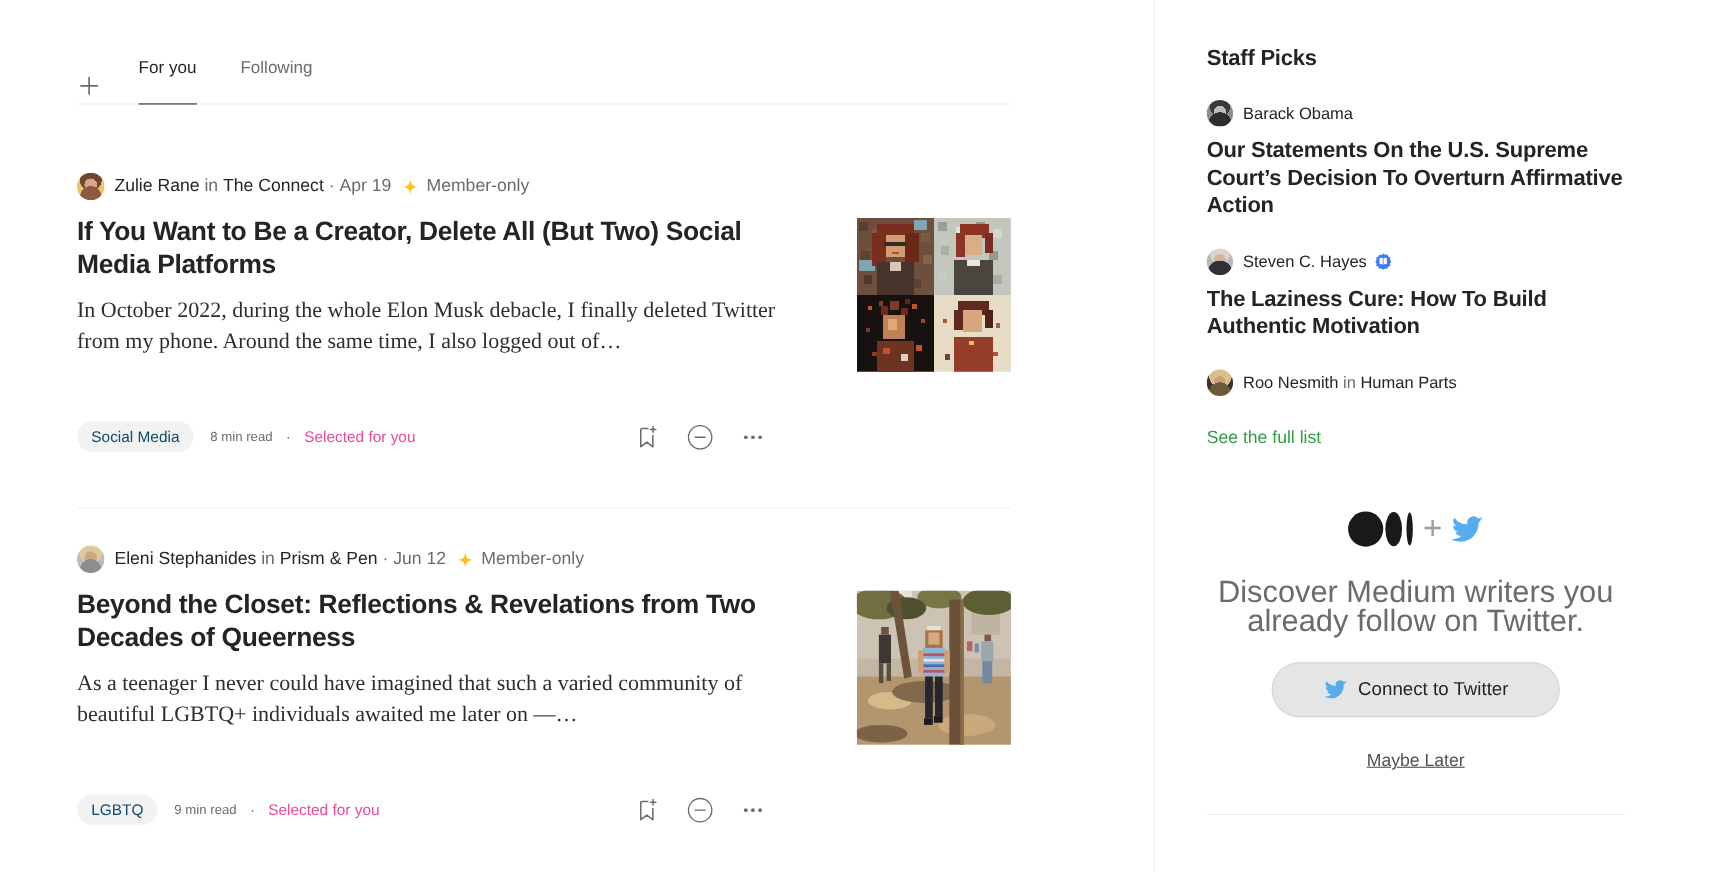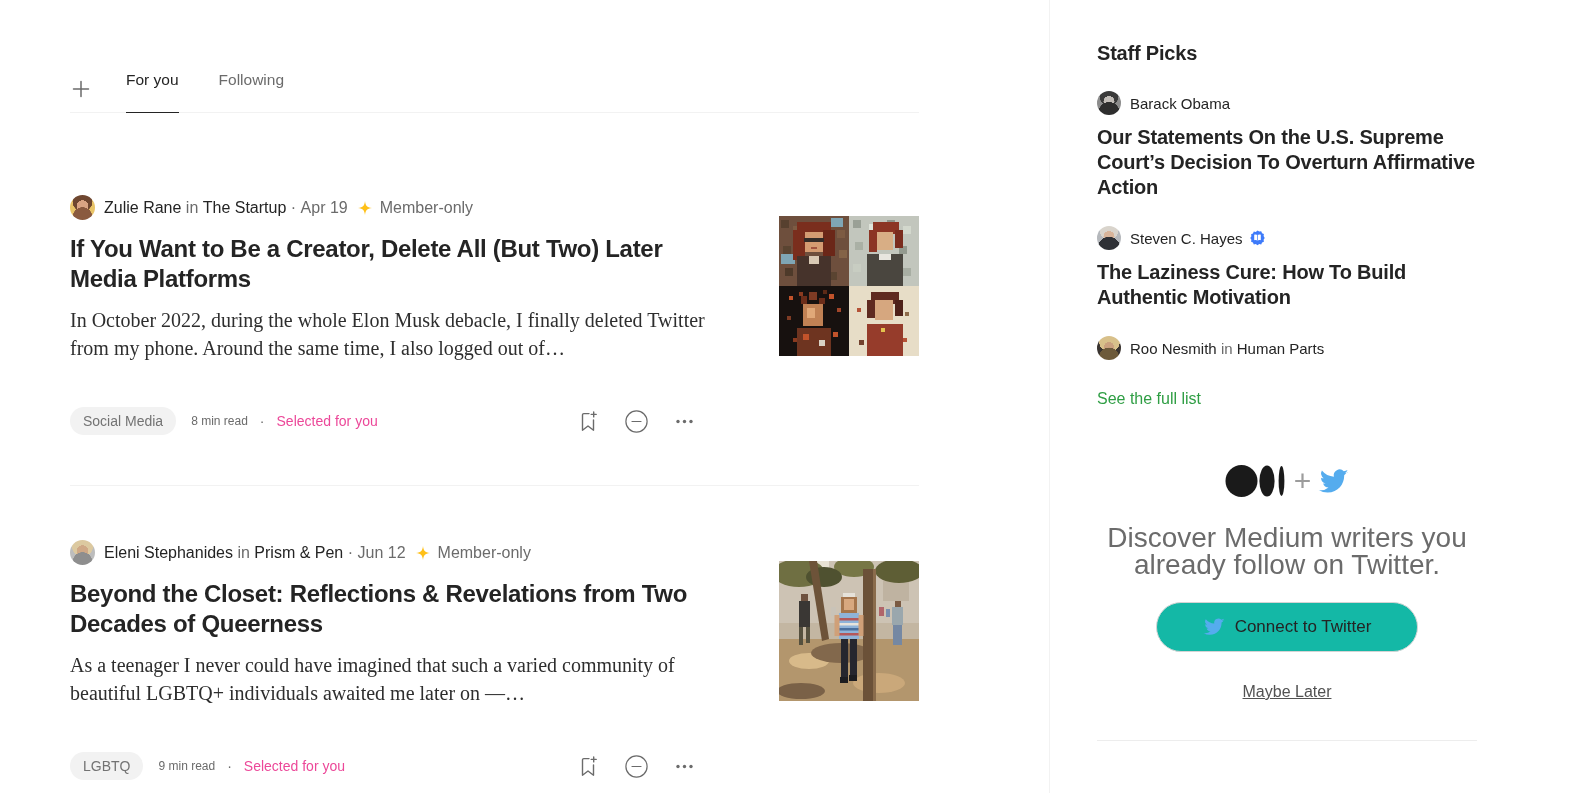--- a/index.html
+++ b/index.html
@@ -9,29 +9,29 @@
     background:#ffffff; color:#242424;
     font-family:"Liberation Sans", sans-serif;
     -webkit-font-smoothing:antialiased;
   }
   .page { display:flex; width:1573px; height:793px; }
 
   
   .main { width:1050px; flex:0 0 1050px; border-right:1px solid #F2F2F2; padding-left:70px; }
   .main-inner { width:849px; }
 
-  .tabbar { display:flex; align-items:center; padding-top:68px; border-bottom:1px solid #F2F2F2; }
+  .tabbar { display:flex; align-items:flex-end; padding-top:50px; border-bottom:1px solid #F2F2F2; }
   .tab-plus { margin-right:34px; margin-top:1px; cursor:pointer; }
   .tab { font-size:15.5px; line-height:24px; color:#6B6B6B; padding-bottom:20px; margin-right:40px; cursor:pointer; }
   .tab.active { color:#242424; border-bottom:1px solid #242424; margin-bottom:-1px; }
 
   .article { margin-top:62px; }
   .article2 { margin-top:34px; }
   .article-row { display:flex; }
-  .article-main { width:660px;margin-top:20px; }
+  .article-main { width:660px; }
   .byline { display:flex; align-items:center; font-size:16px; color:#242424; }
   .byline .sp { white-space:pre; }
   .byline .gray { color:#6B6B6B; }
   .avatar { width:25px; height:25px; border-radius:50%; margin-right:9px; flex:0 0 auto; }
   .av-zulie { background:
       radial-gradient(circle at 50% 88%, #8a5a3f 0 38%, transparent 39%),
       radial-gradient(circle at 50% 44%, #d9a483 0 30%, transparent 31%),
       radial-gradient(circle at 50% 26%, #6f4730 0 44%, transparent 45%),
       #e9c468; }
   .av-eleni { background:
@@ -55,21 +55,21 @@
       radial-gradient(circle at 52% 24%, #d8c08a 0 46%, transparent 47%),
       #3a3430; }
   .member { display:flex; align-items:center; color:#6B6B6B; }
   .member svg { margin:0 7px 0 9px; }
   .title { font-size:24px; font-weight:700; line-height:30px; letter-spacing:-0.3px; margin-top:14px; color:#242424; cursor:pointer; }
   .excerpt { font-family:"Liberation Serif", serif; font-size:20px; line-height:28px; margin-top:12px; color:#2e2e2e; cursor:pointer; }
   .thumb { width:140px; height:140px; margin-left:auto; margin-top:41px; flex:0 0 auto; cursor:pointer; }
   .thumb svg { display:block; }
 
   .article-footer { display:flex; align-items:center; margin-top:44px; height:30px; }
-  .pill { background:#F2F2F2; border-radius:100px; padding:6px 13px; font-size:14px; color:#737373; cursor:pointer; }
+  .pill { background:#F2F2F2; border-radius:100px; padding:6px 13px; font-size:14px; color:#0c4a6e; cursor:pointer; }
   .meta { font-size:12px; color:#6B6B6B; margin-left:15px; }
   .meta-dot { font-size:14px; color:#6B6B6B; margin-left:12px; }
   .meta2 { font-size:14px; color:#ec4899; margin-left:12px; }
   .foot-icons { margin-left:auto; display:flex; align-items:center; gap:23px; padding-right:222px; }
   .foot-icons .icon { cursor:pointer; display:flex; }
   .article-divider { border-top:1px solid #F2F2F2; margin-top:49px; }
 
   
   .sidebar { flex:1 1 auto; padding:0 96px 0 47px; }
   .sb-heading { padding-top:42px; font-size:20px; font-weight:700; letter-spacing:-0.2px; color:#242424; }
@@ -79,21 +79,21 @@
   .sb-byline .sp { white-space:pre; }
   .sb-byline .gray { color:#6B6B6B; }
   .sb-byline svg { margin-left:6px; }
   .sb-title { margin-top:10px; font-size:20px; font-weight:700; line-height:25px; letter-spacing:-0.2px; color:#242424; cursor:pointer; }
   .see-full { margin-top:30px; font-size:16px; color:#2f9e44; cursor:pointer; }
 
   .promo { text-align:center; }
   .logos { display:flex; align-items:center; justify-content:center; gap:5px; margin-top:56px; }
   .logos .plus-glyph { font-size:30px; font-weight:300; color:#9c9c9c; line-height:30px; margin:0 2px; }
   .promo-text { margin-top:26px; font-size:28px; line-height:27px; color:#6B6B6B; }
-  .connect-btn { margin:24px auto 0; width:262px; height:50px; background:#14b8a6; border:1px solid #d4d4d4; border-radius:99px; display:flex; align-items:center; justify-content:center; gap:10px; font-size:17px; color:#242424; cursor:pointer; }
+  .connect-btn { margin:24px auto 0; width:262px; height:50px; background:#e5e5e5; border:1px solid #d4d4d4; border-radius:99px; display:flex; align-items:center; justify-content:center; gap:10px; font-size:17px; color:#242424; cursor:pointer; }
   .maybe-later { margin-top:31px; font-size:16px; color:#525252; text-decoration:underline; cursor:pointer; display:inline-block; }
   .sb-divider { margin-top:39px; border-top:1px solid #ededed; }
 </style>
 </head>
 <body>
 
 <div class="page">
 
   <div class="main">
     <div class="main-inner">
@@ -108,33 +108,33 @@
 
       <div class="article">
         <div class="article-row">
           <div class="article-main">
             <div class="byline">
               <span class="avatar av-zulie"></span>
               <span>Zulie Rane</span>
               <span class="sp gray"> </span>
                 <span class="gray">in</span>
                 <span class="sp"> </span>
-              <span>The Startup</span>
+              <span>The Connect</span>
               <span class="sp gray">&nbsp;</span>
                 <span class="gray">·</span>
                 <span class="sp"> </span>
               <span class="gray">Apr 19</span>
               <span class="member">
                 <svg width="16" height="16" viewBox="0 0 24 24">
                     <path d="M12 1.5c1 7.2 2.6 9.4 10.5 10.5-7.9 1.1-9.5 3.3-10.5 10.5C11 15.3 9.4 13.1 1.5 12 9.4 10.9 11 8.7 12 1.5z" fill="#FFC017"></path>
                   </svg>
                 <span>Member-only</span>
               </span>
             </div>
-            <div class="title">If You Want to Be a Creator, Delete All (But Two) Later Media Platforms</div>
+            <div class="title">If You Want to Be a Creator, Delete All (But Two) Social Media Platforms</div>
             <div class="excerpt">In October 2022, during the whole Elon Musk debacle, I finally deleted Twitter from my phone. Around the same time, I also logged out of…</div>
           </div>
           <div class="thumb">
             <svg width="140" height="140" viewBox="0 0 140 140" shape-rendering="crispEdges">
               <rect x="0" y="0" width="70" height="70" fill="#6e4f3d"></rect>
               <rect x="2" y="4" width="8" height="8" fill="#57402f"></rect>
                 <rect x="14" y="10" width="8" height="8" fill="#7d5b43"></rect>
                 <rect x="40" y="6" width="8" height="8" fill="#553d2c"></rect>
                 <rect x="58" y="14" width="8" height="8" fill="#7d5b43"></rect>
                 <rect x="4" y="30" width="8" height="8" fill="#5a4431"></rect>

